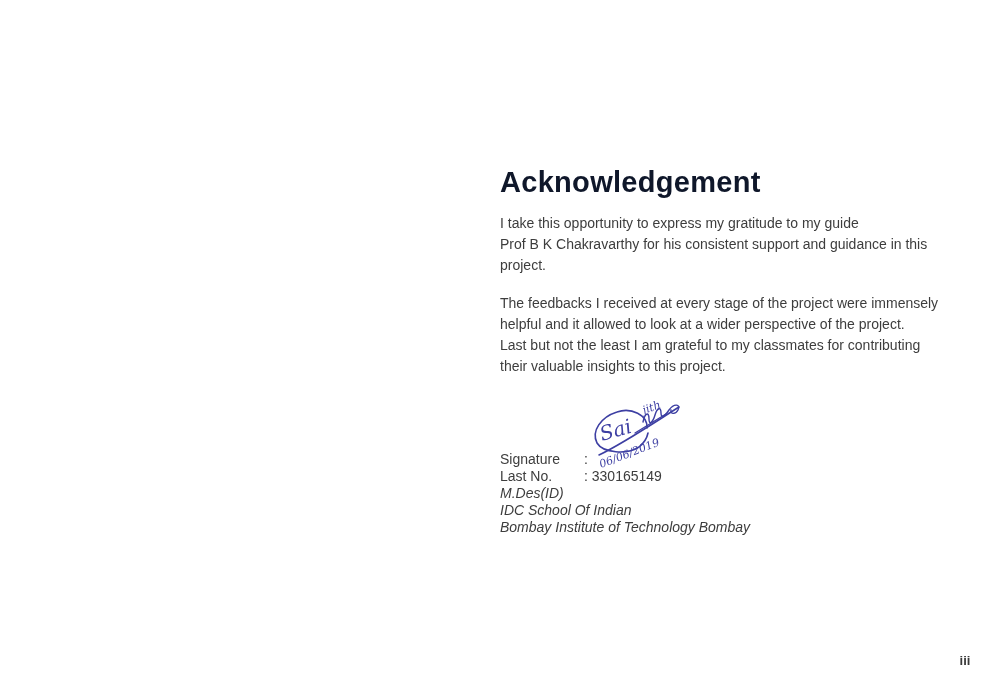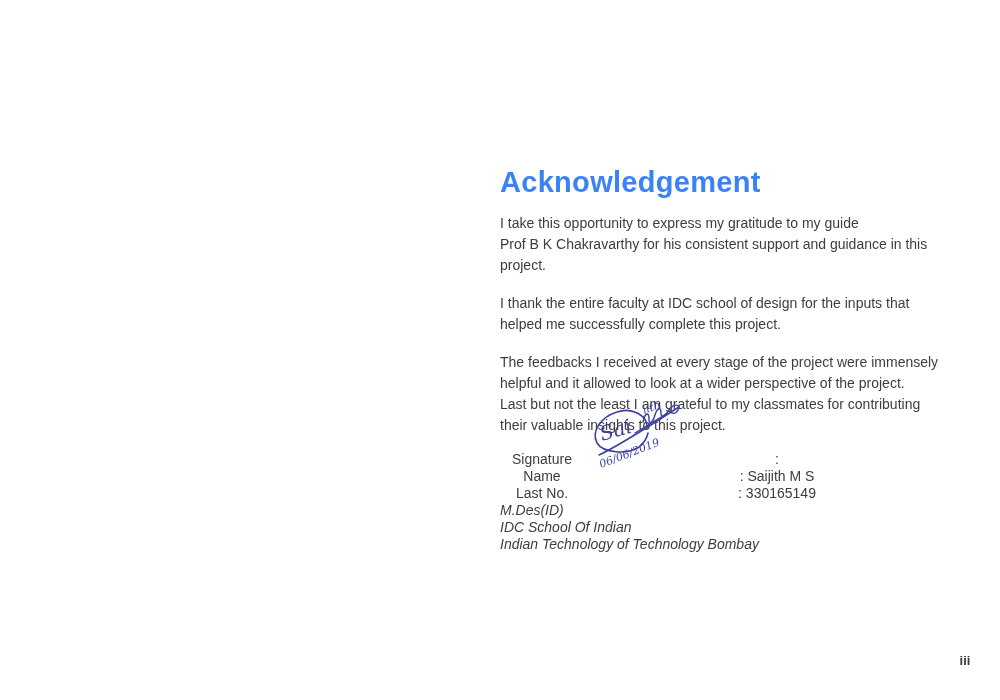--- a/index.html
+++ b/index.html
@@ -20,42 +20,41 @@
     left: 500px;
     top: 166px;
     width: 470px;
   }
   .doc-title {
     margin: 0 0 15px 0;
     font-size: 29px;
     line-height: 32px;
     font-weight: 700;
     letter-spacing: 0.3px;
-    color: #3b82f6;
+    color: #0f172a;
     font-family: "Liberation Sans", sans-serif;
   }
   .para {
     margin: 0 0 17px 0;
     font-size: 14px;
     line-height: 21px;
     color: #3d3d3d;
     white-space: pre-line;
   }
   .details {
     position: absolute;
     left: 500px;
     top: 451px;
     width: 470px;
     font-size: 14px;
     line-height: 17px;
     color: #3d3d3d;
   }
   .detail-row {
     display: flex;
-    text-align: center;
   }
   .detail-label {
     width: 84px;
     flex: 0 0 84px;
   }
   .detail-value {
     flex: 1;
   }
   .detail-line {
     display: block;
@@ -89,22 +88,20 @@
 
 <div class="page">
 
   <div class="content">
     <h1 class="doc-title">Acknowledgement</h1>
 
     <p class="para">I take this opportunity to express my gratitude to my guide
 Prof B K Chakravarthy for his consistent support and guidance in this
 project.</p>
 
-    <p class="para">I thank the entire faculty at IDC school of design for the inputs that
-helped me successfully complete this project.</p>
 
     <p class="para">The feedbacks I received at every stage of the project were immensely
 helpful and it allowed to look at a wider perspective of the project.
 Last but not the least I am grateful to my classmates for contributing
 their valuable insights to this project.</p>
   </div>
 
   <div class="signature-wrap">
     <svg width="112" height="84" viewBox="0 0 112 84" xmlns="http://www.w3.org/2000/svg">
 
@@ -123,27 +120,23 @@
       <text class="sig-text" x="15" y="76" font-size="11" transform="rotate(-21 15 76)" fill="#3d3fa3">06/06/2019</text>
     </svg>
   </div>
 
   <div class="details">
     <div class="detail-row">
       <span class="detail-label">Signature</span>
       <span class="detail-value">:</span>
     </div>
     <div class="detail-row">
-      <span class="detail-label">Name</span>
-      <span class="detail-value">: Saijith M S</span>
-    </div>
-    <div class="detail-row">
       <span class="detail-label">Last No.</span>
       <span class="detail-value">: 330165149</span>
     </div>
     <span class="detail-line">M.Des(ID)</span>
     <span class="detail-line">IDC School Of Indian</span>
-    <span class="detail-line">Indian Technology of Technology Bombay</span>
+    <span class="detail-line">Bombay Institute of Technology Bombay</span>
   </div>
 
   <div class="page-number">iii</div>
 
 </div>
 
 </body></html>

